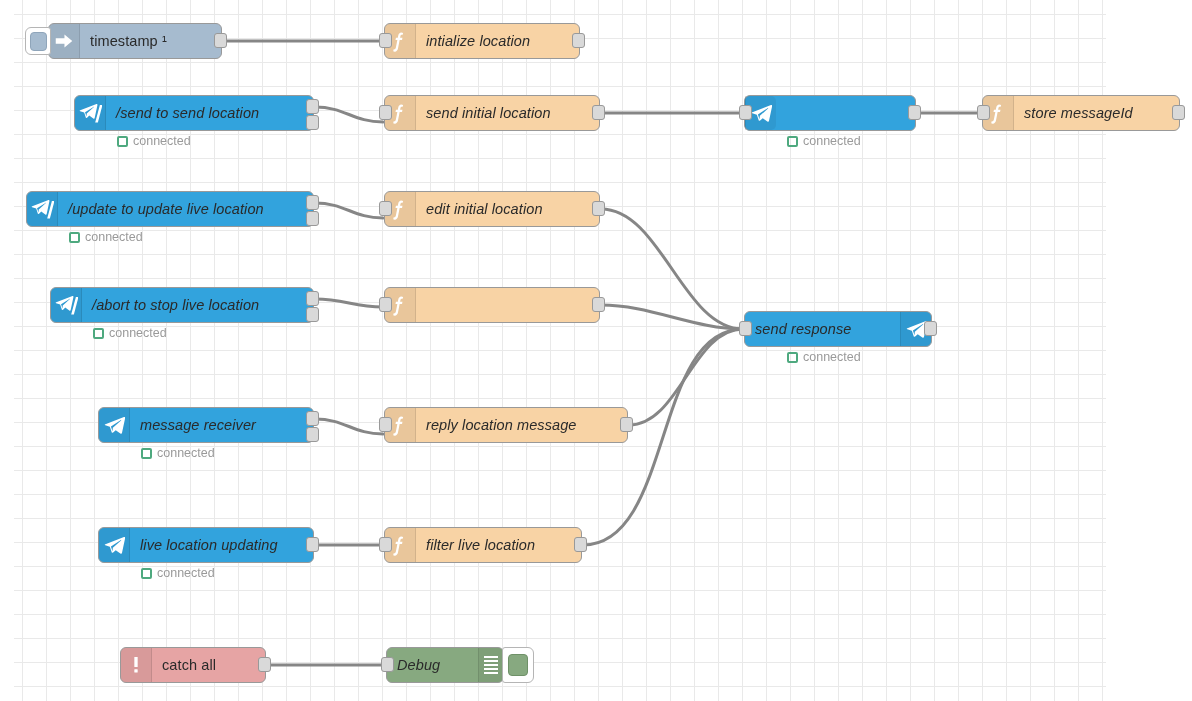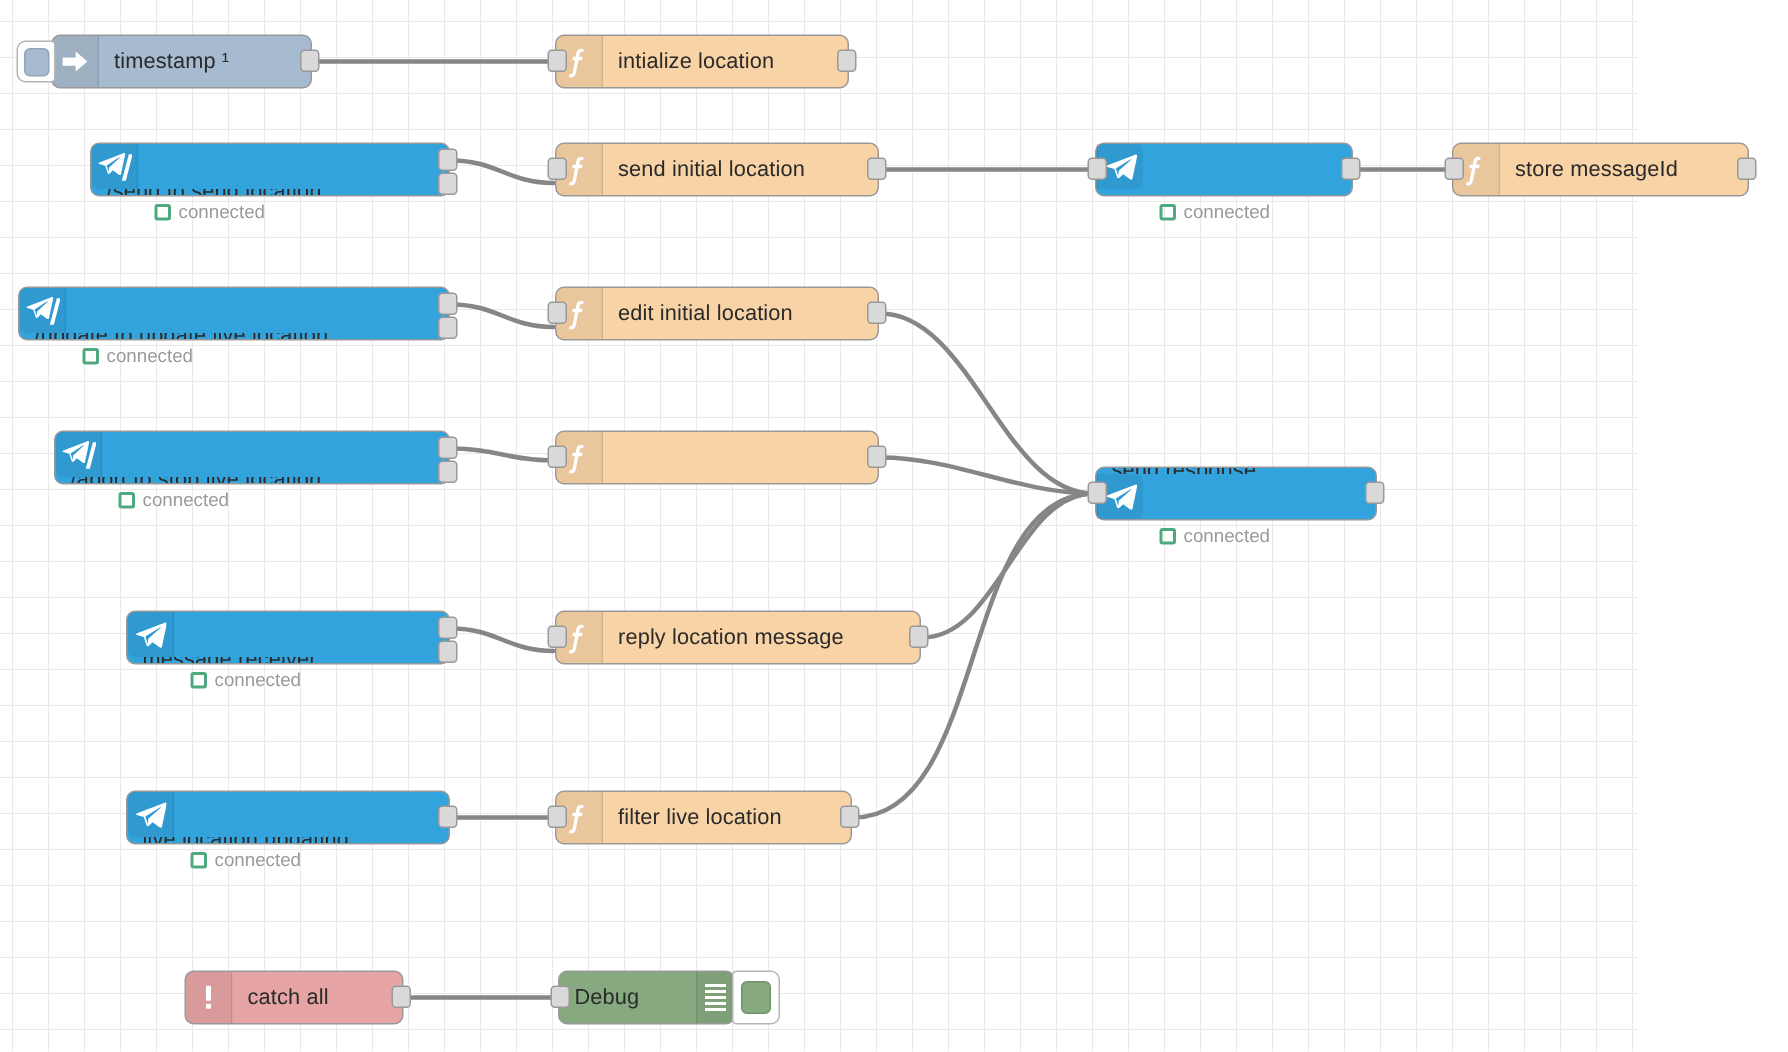--- a/index.html
+++ b/index.html
@@ -19,20 +19,21 @@
   #canvas {
     position: relative;
     width: 1092px;
     height: 701px;
     background-color: #ffffff;
     background-image:
       linear-gradient(to right, #e9e9e9 1px, transparent 1px),
       linear-gradient(to bottom, #e9e9e9 1px, transparent 1px);
     background-size: 24px 24px;
     background-position: 8px 14px;
+    margin-left: 14px;
   }
 
   #wires {
     position: absolute;
     left: 0; top: 0;
     width: 1192px;
     height: 701px;
     pointer-events: none;
   }
 
@@ -50,20 +51,21 @@
   }
   .node .body {
     flex: 1 1 auto;
     display: flex;
     align-items: center;
     overflow: hidden;
     border-radius: 0;
   }
   .node .label {
     font-size: 14.5px;
+    font-style: italic;
     color: #2a2a2a;
     white-space: nowrap;
     padding: 0 10px;
     letter-spacing: .1px;
   }
   .node .label.plain { font-style: normal; }
 
   
   .icon-tray {
     width: 30px;
@@ -72,21 +74,21 @@
     align-items: center;
     justify-content: center;
     background: rgba(0,0,0,0.06);
   }
   .icon-tray.left  { border-radius: 5px 0 0 5px; border-right: 1px solid rgba(0,0,0,0.10); }
   .icon-tray.right { border-radius: 0 5px 5px 0; border-left: 1px solid rgba(0,0,0,0.10); }
   .icon-tray svg { display: block; }
 
   
   .n-func   { background: #f8d3a5; }
-  .n-tele   { background: #32a3dd; flex-direction: column; }
+  .n-tele   { background: #32a3dd; }
   .n-inject { background: #a6bbcf; }
   .n-catch  { background: #e6a4a4; }
   .n-debug  { background: #87a980; }
 
   
   .port {
     position: absolute;
     width: 13px;
     height: 15px;
     background: #d9d9d9;
@@ -406,21 +408,21 @@
           <svg width="22" height="22" viewBox="0 0 24 24">
             <path d="M15.4 3.3c-1.0-.5-2.1-.7-3.0-.4-1.3.4-2.0 1.6-2.3 3.0l-.5 2.6H7.6l-.5 2.5h2.0l-1.6 8.2c-.2 1.0-.5 1.6-1.1 1.8-.4.1-.9.1-1.3-.1l-.5 2.4c.6.3 1.4.4 2.2.3 1.6-.3 2.6-1.5 3.0-3.4l1.8-9.2h2.6l.5-2.5h-2.6l.4-2.0c.2-.9.6-1.3 1.2-1.4.4-.1.8 0 1.2.2z" fill="#fff"></path>
           </svg>
         </div>
         <div class="body">
           <span class="label">filter live location</span>
         </div>
         <div class="port in" style="top:9px"></div>
         <div class="port out" style="top:9px"></div>
       </div>
-      <div class="node n-catch" style="left:123px;top:647px;width:146px">
+      <div class="node n-catch" style="left:106px;top:647px;width:146px">
         <div class="icon-tray left">
           <svg width="20" height="20" viewBox="0 0 24 24">
             <rect x="10" y="2.5" width="4" height="12" rx="0.6" fill="#fff"></rect>
             <rect x="10" y="17" width="4" height="4" rx="0.6" fill="#fff"></rect>
           </svg>
         </div>
         <div class="body">
           <span class="label plain">catch all</span>
         </div>
         <div class="port out" style="top:9px"></div>

